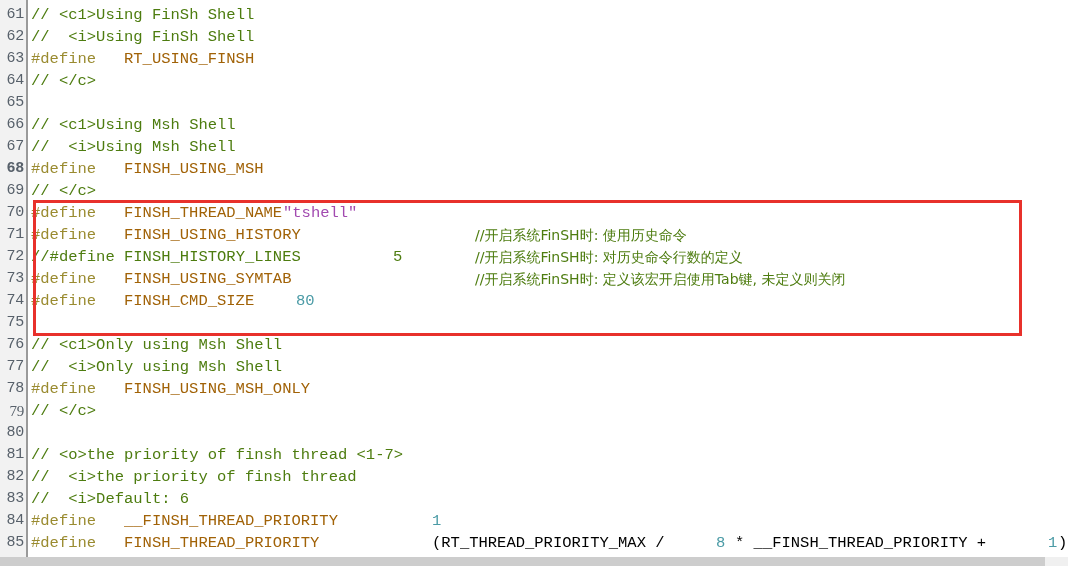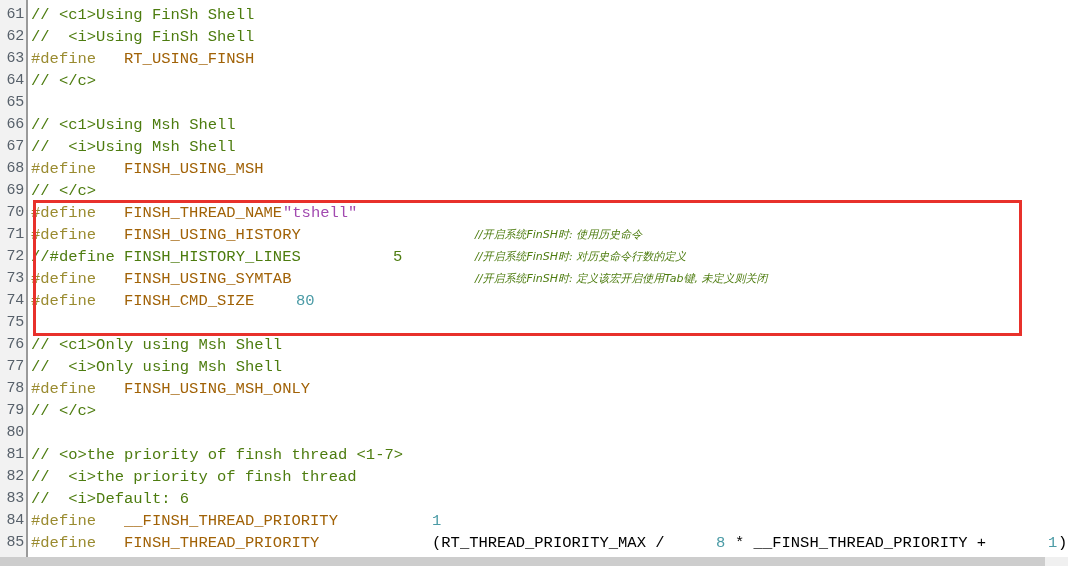--- a/index.html
+++ b/index.html
@@ -88,22 +88,21 @@
   }
   .tok-comment  { color: #4d7c0f; }
   .tok-pre      { color: #9a8b30; }
   .tok-ident    { color: #a16207; }
   .tok-string   { color: #a24ab0; }
   .tok-number   { color: #4b9ba6; }
   .tok-plain    { color: #000000; }
 
   .cjk {
     font-family: "DejaVu Sans", "Liberation Sans", sans-serif;
-    font-size: 11px;
-    font-style: italic;
+    font-size: 14px;
   }
 
   
   #annotation-rect {
     position: absolute;
     left: 33px;
     top: 200px;
     width: 989px;
     height: 136px;
     border: 3px solid #e8312b;
@@ -182,32 +181,32 @@
     </div>
 
   <div id="gutter" style="background: rgb(242, 242, 242);">
       <div class="gutter-num" style="top: 4px;">61</div>
       <div class="gutter-num" style="top: 26px;">62</div>
       <div class="gutter-num" style="top: 48px;">63</div>
       <div class="gutter-num" style="top: 70px;">64</div>
       <div class="gutter-num" style="top: 92px;">65</div>
       <div class="gutter-num" style="top: 114px;">66</div>
       <div class="gutter-num" style="top: 136px;">67</div>
-      <div class="gutter-num" style="top: 158px;">68</div>
+      <div class="gutter-num" style="top: 158px; font-weight: bold;">68</div>
       <div class="gutter-num" style="top: 180px;">69</div>
       <div class="gutter-num" style="top: 202px;">70</div>
       <div class="gutter-num" style="top: 224px;">71</div>
       <div class="gutter-num" style="top: 246px;">72</div>
       <div class="gutter-num" style="top: 268px;">73</div>
       <div class="gutter-num" style="top: 290px;">74</div>
       <div class="gutter-num" style="top: 312px;">75</div>
       <div class="gutter-num" style="top: 334px;">76</div>
       <div class="gutter-num" style="top: 356px;">77</div>
       <div class="gutter-num" style="top: 378px;">78</div>
-      <div class="gutter-num" style="top: 400px;">79</div>
+      <div class="gutter-num" style="top: 400px; font-family: Liberation Serif, serif;">79</div>
       <div class="gutter-num" style="top: 422px;">80</div>
       <div class="gutter-num" style="top: 444px;">81</div>
       <div class="gutter-num" style="top: 466px; padding-left: 8px;">82</div>
       <div class="gutter-num" style="top: 488px;">83</div>
       <div class="gutter-num" style="top: 510px;">84</div>
       <div class="gutter-num" style="top: 532px;">85</div>
     </div>
   <div id="gutter-border"></div>
   <div id="gutter-border2"></div>
 

